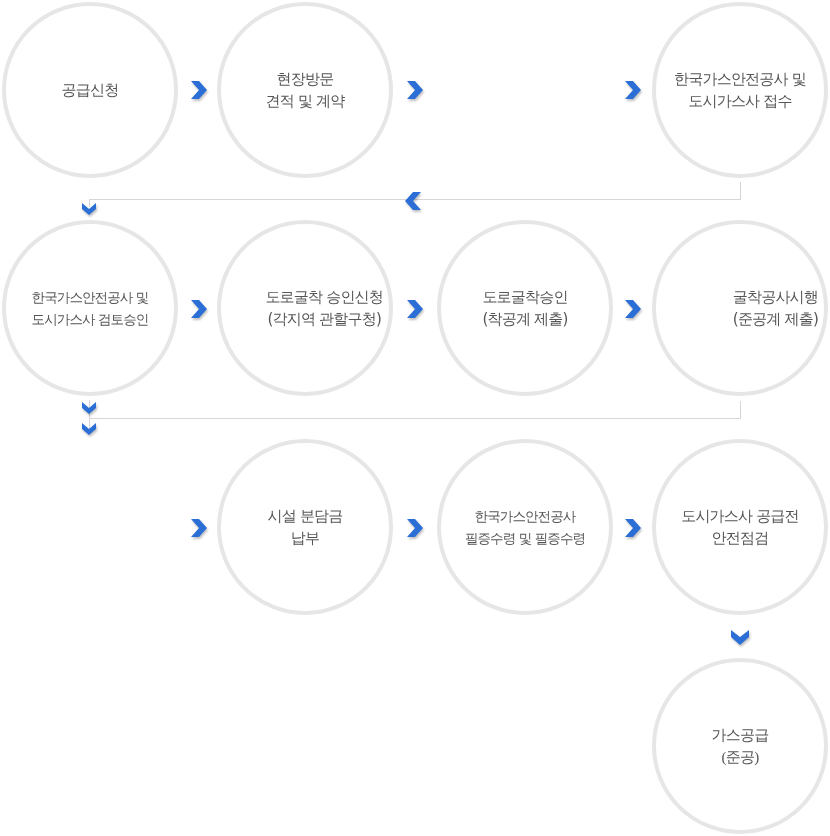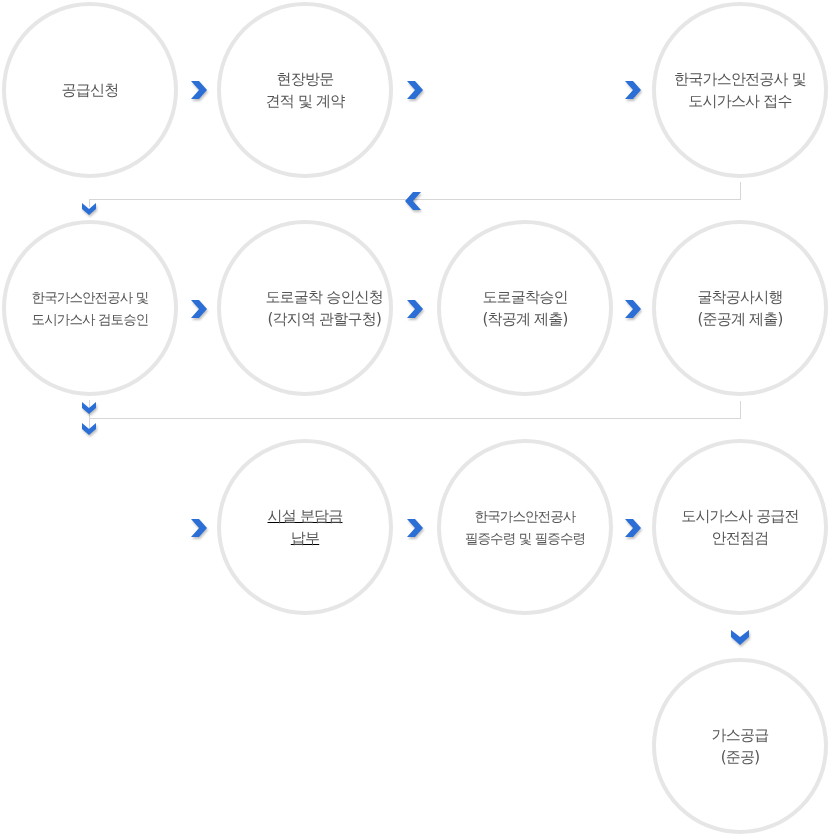--- a/index.html
+++ b/index.html
@@ -52,39 +52,39 @@
 도시가스사 검토승인</span>
   </div>
   <div class="step" style="left:217px; top:220px;justify-content:flex-end;">
     <span class="label">도로굴착 승인신청
 (각지역 관할구청)</span>
   </div>
   <div class="step" style="left:437px; top:220px;">
     <span class="label">도로굴착승인
 (착공계 제출)</span>
   </div>
-  <div class="step" style="left:652px; top:220px;">
+  <div class="step" style="left:652px; top:220px;justify-content:flex-end;">
     <span class="label">굴착공사시행
 (준공계 제출)</span>
   </div>
 
-  <div class="step" style="left:217px; top:439px;text-decoration:underline;">
+  <div class="step" style="left:217px; top:439px;">
     <span class="label">시설 분담금
 납부</span>
   </div>
   <div class="step" style="left:437px; top:439px;">
     <span class="label small">한국가스안전공사
 필증수령 및 필증수령</span>
   </div>
   <div class="step" style="left:652px; top:439px;">
     <span class="label">도시가스사 공급전
 안전점검</span>
   </div>
 
-  <div class="step" style="left:652px; top:658px;">
+  <div class="step" style="left:652px; top:658px;font-family:Liberation Serif, serif;">
     <span class="label">가스공급
 (준공)</span>
   </div>
 
   <div class="arrow" style="left:187px; top:79px;">
     <svg viewBox="0 0 22 22">
         <path d="M4 2 L12 2 L20 11 L12 20 L4 20 L12 11 Z" fill="#2b6fd6" style="filter:drop-shadow(1px 2px 1px rgba(0,0,0,0.25))"></path>
       </svg>
   </div>
   <div class="arrow" style="left:403px; top:79px;">

